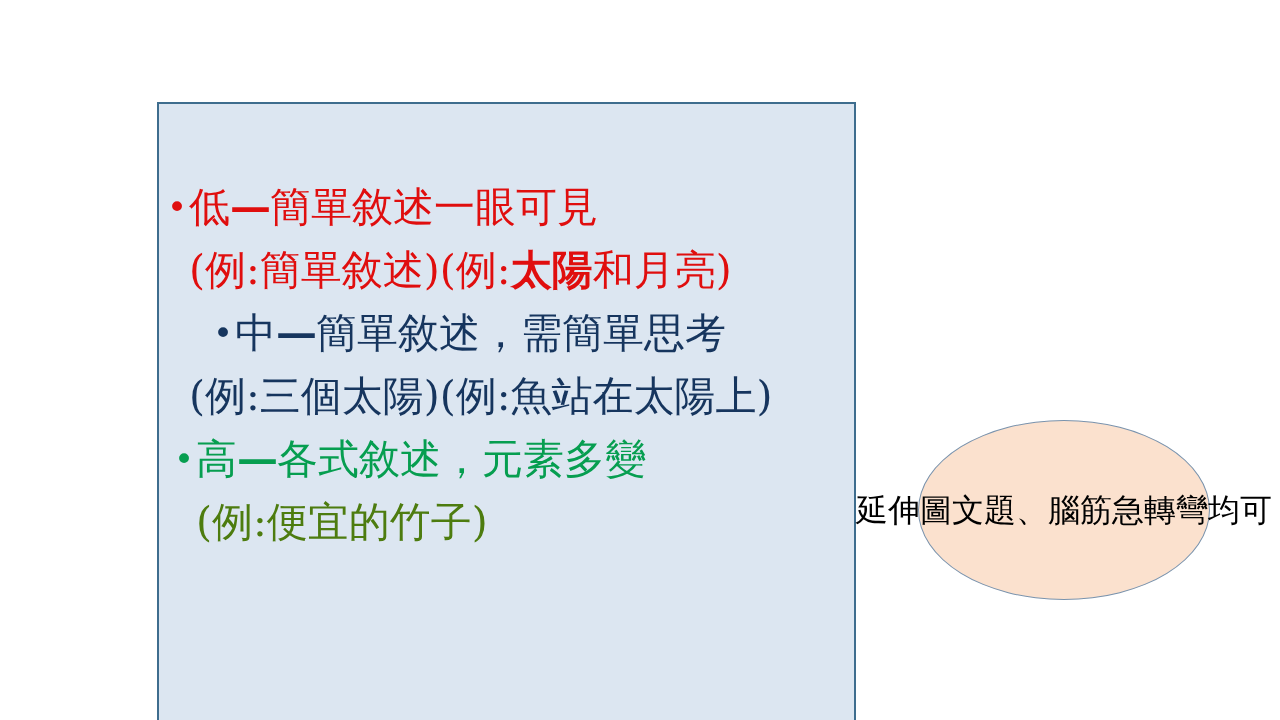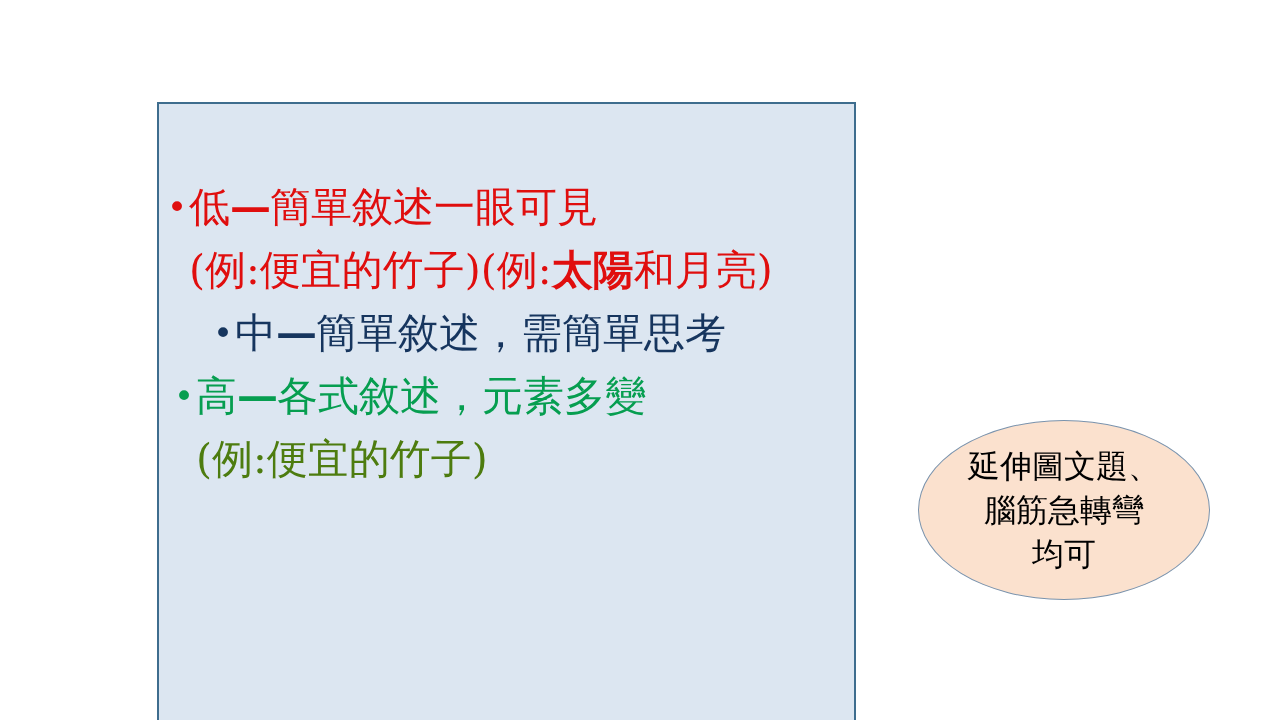--- a/index.html
+++ b/index.html
@@ -77,21 +77,21 @@
     position: absolute;
     left: 918px;
     top: 420px;
     width: 292px;
     height: 180px;
     box-sizing: border-box;
     background: #FBE1CE;
     border: 1.5px solid #7A93AD;
     border-radius: 50%;
     display: flex;
-    flex-direction: column;
+    flex-direction: row;
     align-items: center;
     justify-content: center;
   }
   #side-note .note-line {
     display: block;
     color: #000000;
     font-size: 32px;
     line-height: 44px;
     white-space: nowrap;
     text-align: center;
@@ -99,22 +99,23 @@
   }
 </style>
 </head>
 <body>
 
 <div id="slide-root">
 
   <div id="content-box">
     <div id="bullet-list">
         <div class="bullet-line lvl-low" style="color: rgb(224, 14, 14);"><span class="bullet-dot">•</span><span>低</span><span class="dash">—</span><span>簡單敘述一眼可見</span></div>
-        <div class="bullet-line lvl-low cont" style="color: rgb(224, 14, 14);"><span class="bullet-dot"></span><span>(例:便宜的竹子)(例:</span><span class="emph">太陽</span><span>和月亮)</span></div>
+        <div class="bullet-line lvl-low cont" style="color: rgb(224, 14, 14);"><span class="bullet-dot"></span><span>(例:簡單敘述)(例:</span><span class="emph">太陽</span><span>和月亮)</span></div>
         <div class="bullet-line lvl-mid" style="color: rgb(22, 53, 94); margin-left: 46px;"><span class="bullet-dot">•</span><span>中</span><span class="dash">—</span><span>簡單敘述，需簡單思考</span></div>
+        <div class="bullet-line lvl-mid cont" style="color: rgb(22, 53, 94);"><span class="bullet-dot"></span><span>(例:三個太陽)(例:魚站在太陽上)</span></div>
         <div class="bullet-line lvl-high" style="color: rgb(6, 158, 80);"><span class="bullet-dot">•</span><span>高</span><span class="dash">—</span><span>各式敘述，元素多變</span></div>
         <div class="bullet-line lvl-high cont" style="color: #4d7c0f;"><span class="bullet-dot"></span><span>(例:便宜的竹子)</span></div>
       </div>
   </div>
 
   <div id="side-note">
       <span class="note-line">延伸圖文題、</span>
       <span class="note-line">腦筋急轉彎</span>
       <span class="note-line">均可</span>
     </div>

